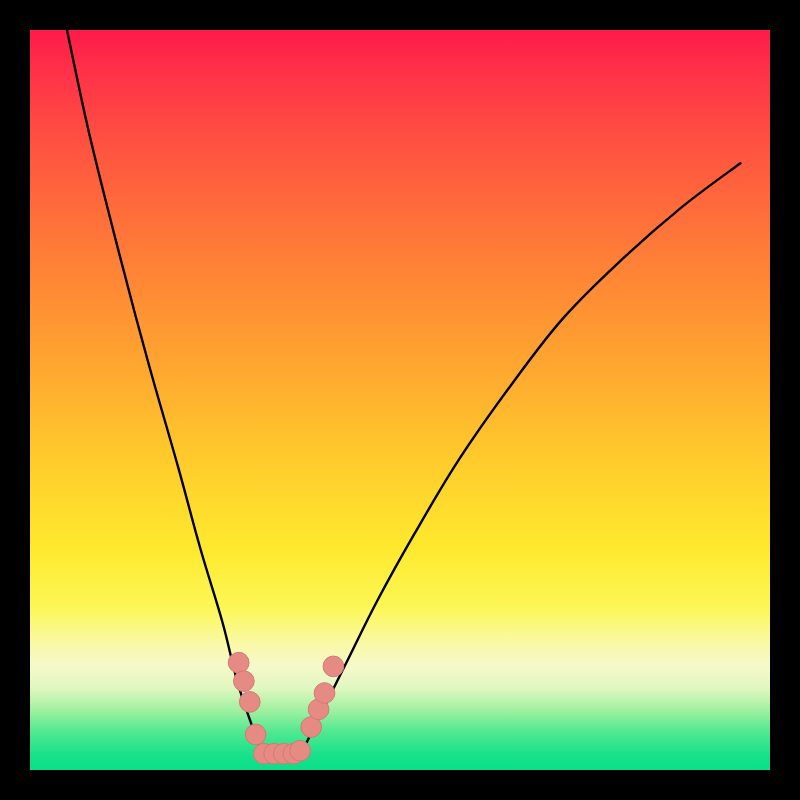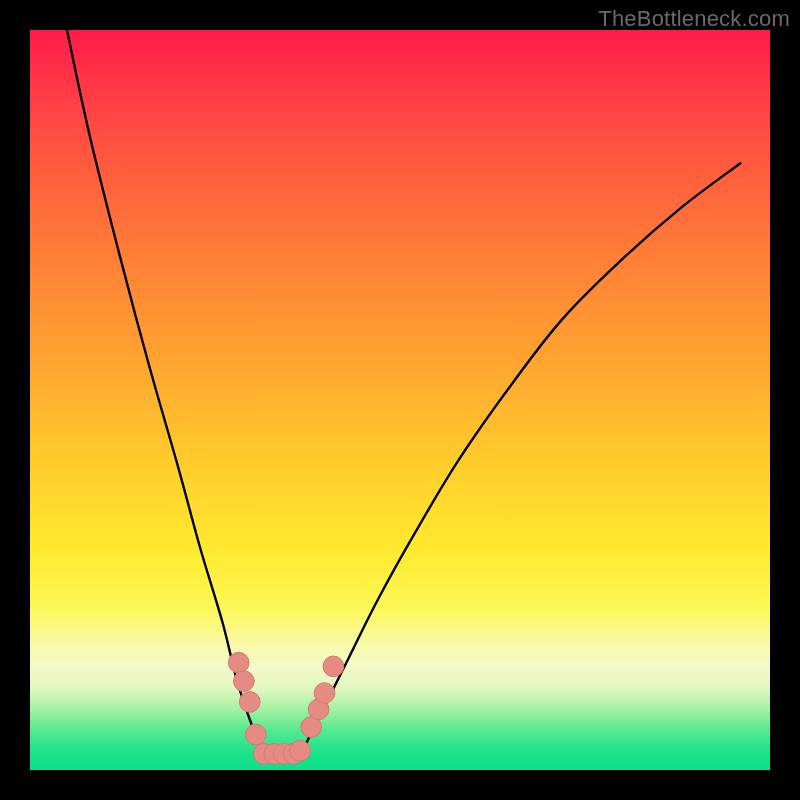--- a/index.html
+++ b/index.html
@@ -71,14 +71,13 @@
           <circle cx="253.82" cy="723.72" r="10.36" fill="#e68a84" stroke="#d47973" stroke-width="1"></circle>
           <circle cx="263.44000000000005" cy="723.72" r="10.36" fill="#e68a84" stroke="#d47973" stroke-width="1"></circle>
           <circle cx="270.09999999999997" cy="720.76" r="10.36" fill="#e68a84" stroke="#d47973" stroke-width="1"></circle>
           <circle cx="281.2" cy="697.08" r="10.36" fill="#e68a84" stroke="#d47973" stroke-width="1"></circle>
           <circle cx="288.6" cy="679.32" r="10.36" fill="#e68a84" stroke="#d47973" stroke-width="1"></circle>
           <circle cx="294.52" cy="663.04" r="10.36" fill="#e68a84" stroke="#d47973" stroke-width="1"></circle>
           <circle cx="303.4" cy="636.4" r="10.36" fill="#e68a84" stroke="#d47973" stroke-width="1"></circle>
         </g>
     </svg>
   </div>
-  <div class="watermark">TheBottleneck.com</div>
 </div>
 
 </body></html>

